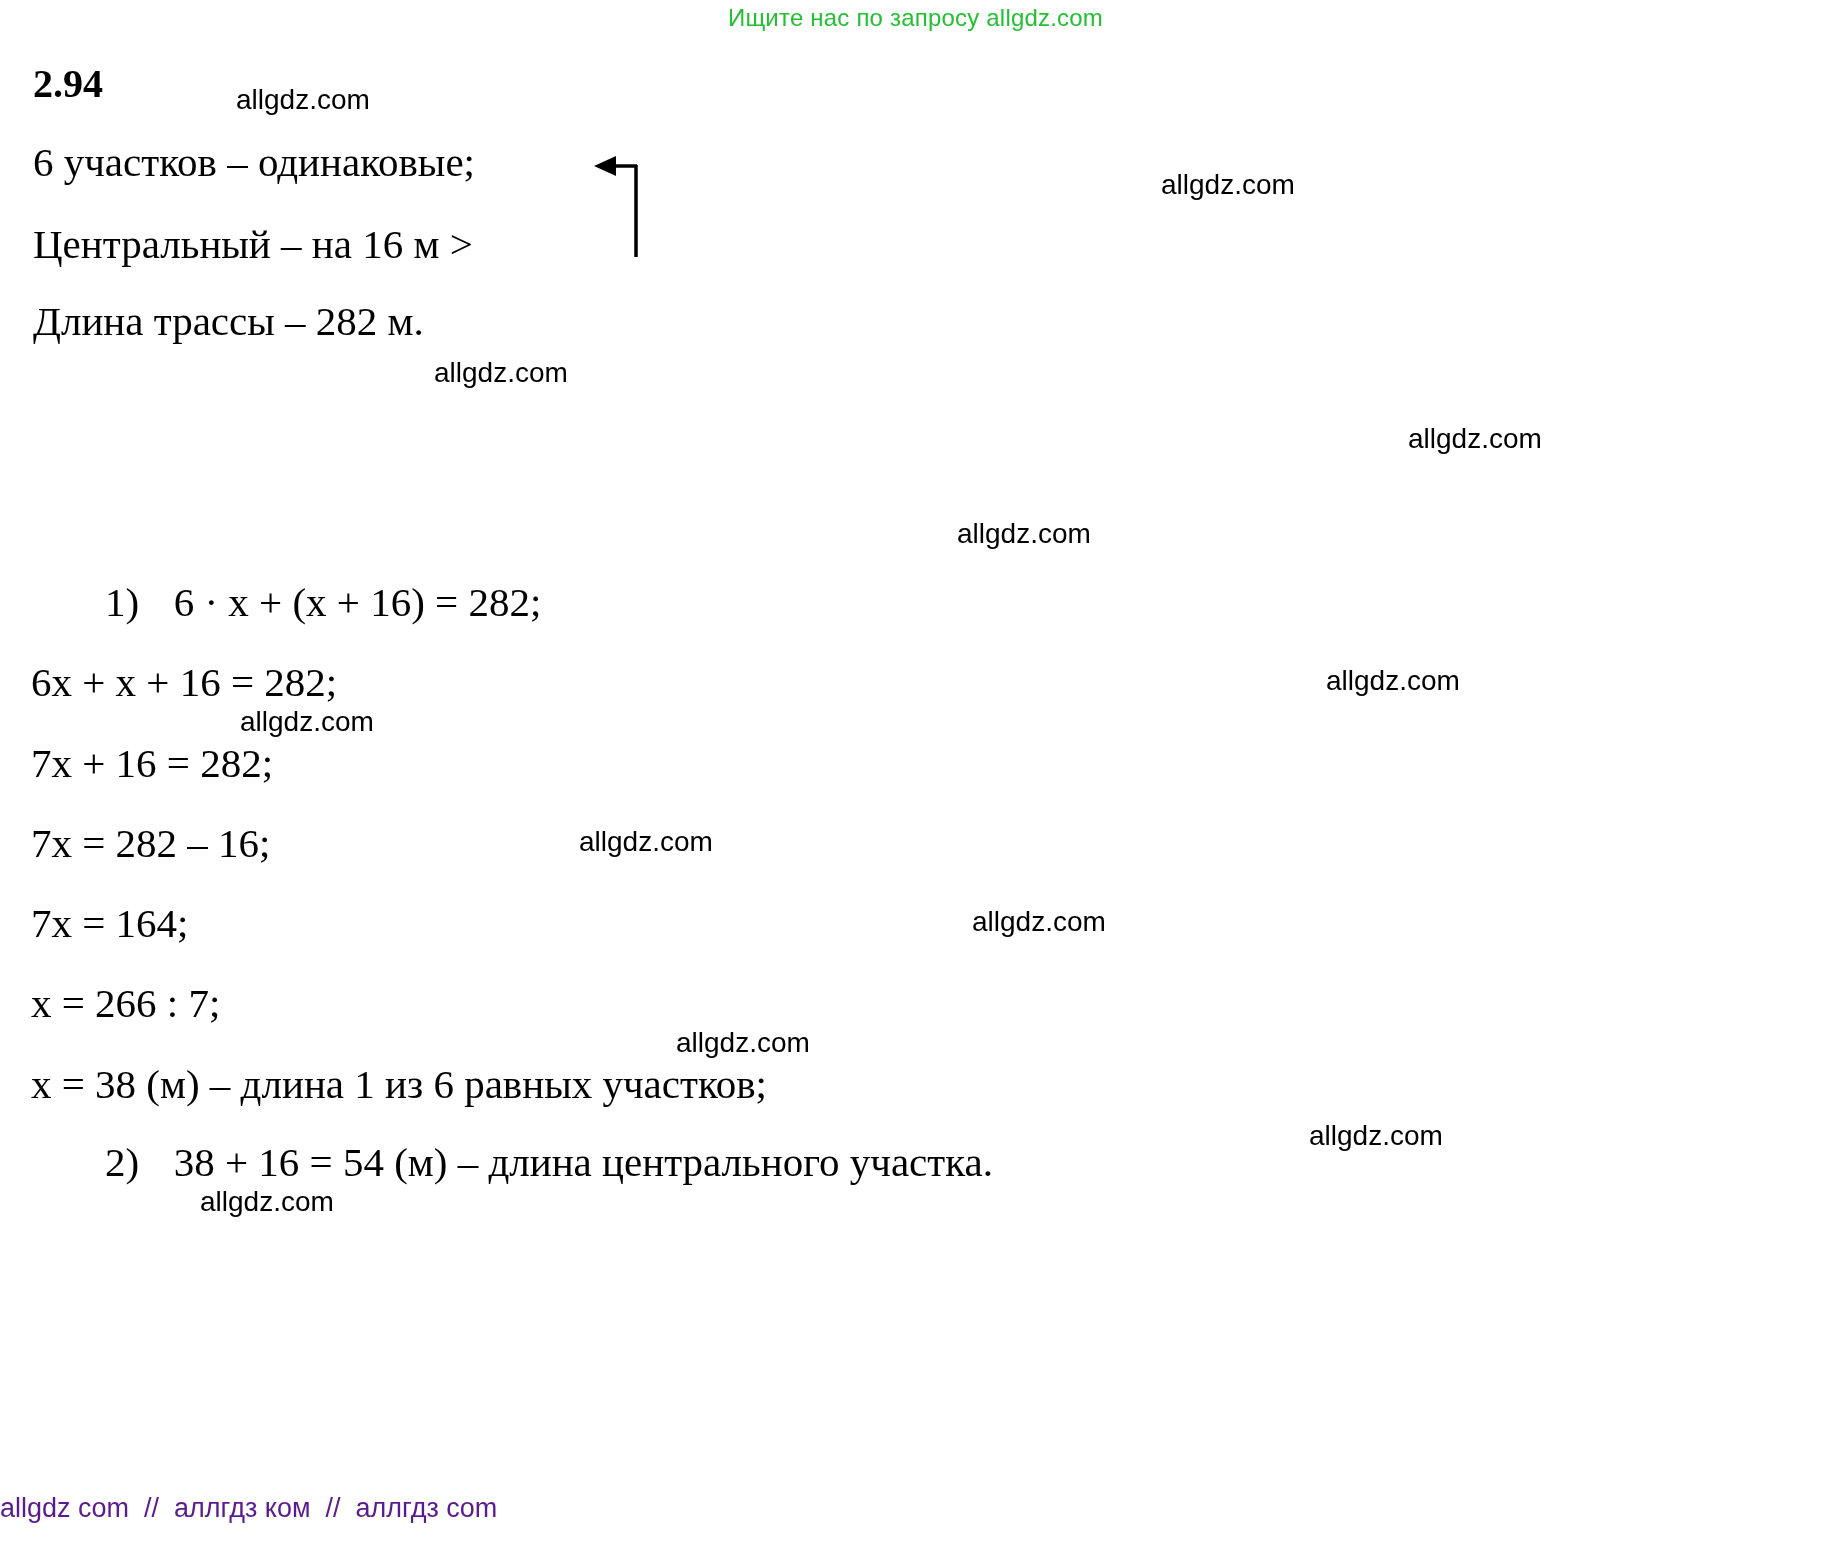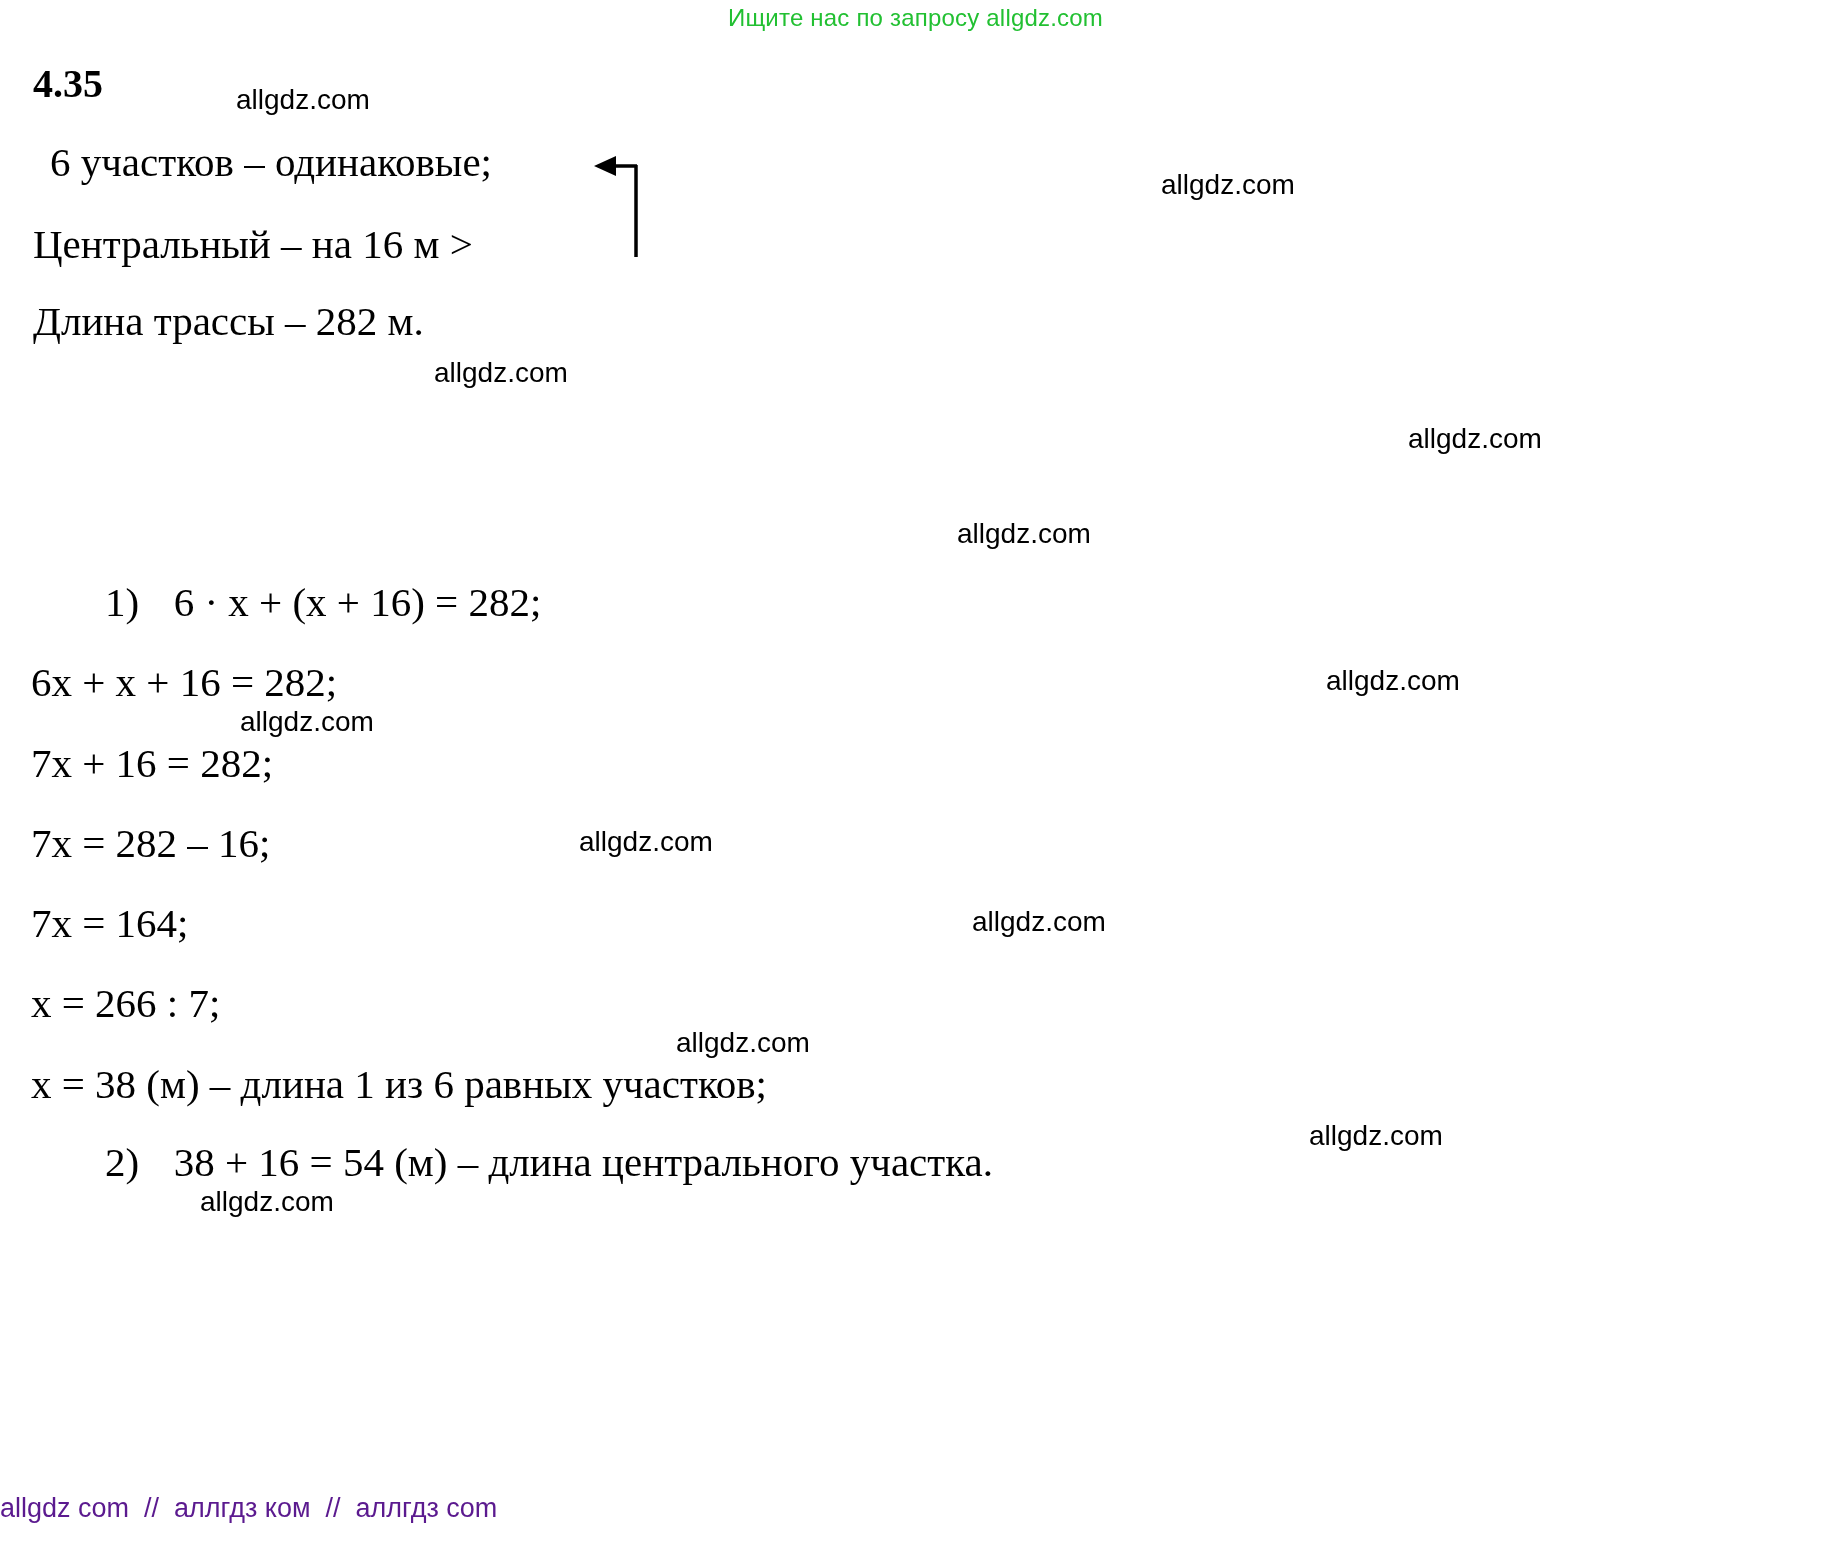--- a/index.html
+++ b/index.html
@@ -84,23 +84,23 @@
     white-space: pre;
   }
 </style>
 </head>
 <body>
 
 <div class="page">
 
   <div class="promo" style="color: rgb(34, 192, 50);">Ищите нас по запросу allgdz.com</div>
 
-  <div class="prob-num">4.35</div>
+  <div class="prob-num">2.94</div>
 
-  <div class="line" style="left:50px; top:141px;">6 участков – одинаковые;</div>
+  <div class="line" style="left:33px; top:141px;">6 участков – одинаковые;</div>
 
   <div class="line" style="left:33px; top:223px;">Центральный – на 16 м  &gt;</div>
 
   <div class="line" style="left:33px; top:300px;font-family:Liberation Serif, serif;">Длина трассы – 282 м.</div>
 
   <div class="bracket">
     <svg width="60" height="115" viewBox="0 0 60 115">
       <polygon points="2,16 24,6 24,26" fill="#000000"></polygon>
       <line x1="22" y1="16" x2="45" y2="16" stroke="#000000" stroke-width="3.5"></line>
       <line x1="44" y1="15" x2="44" y2="107" stroke="#000000" stroke-width="3.5"></line>

